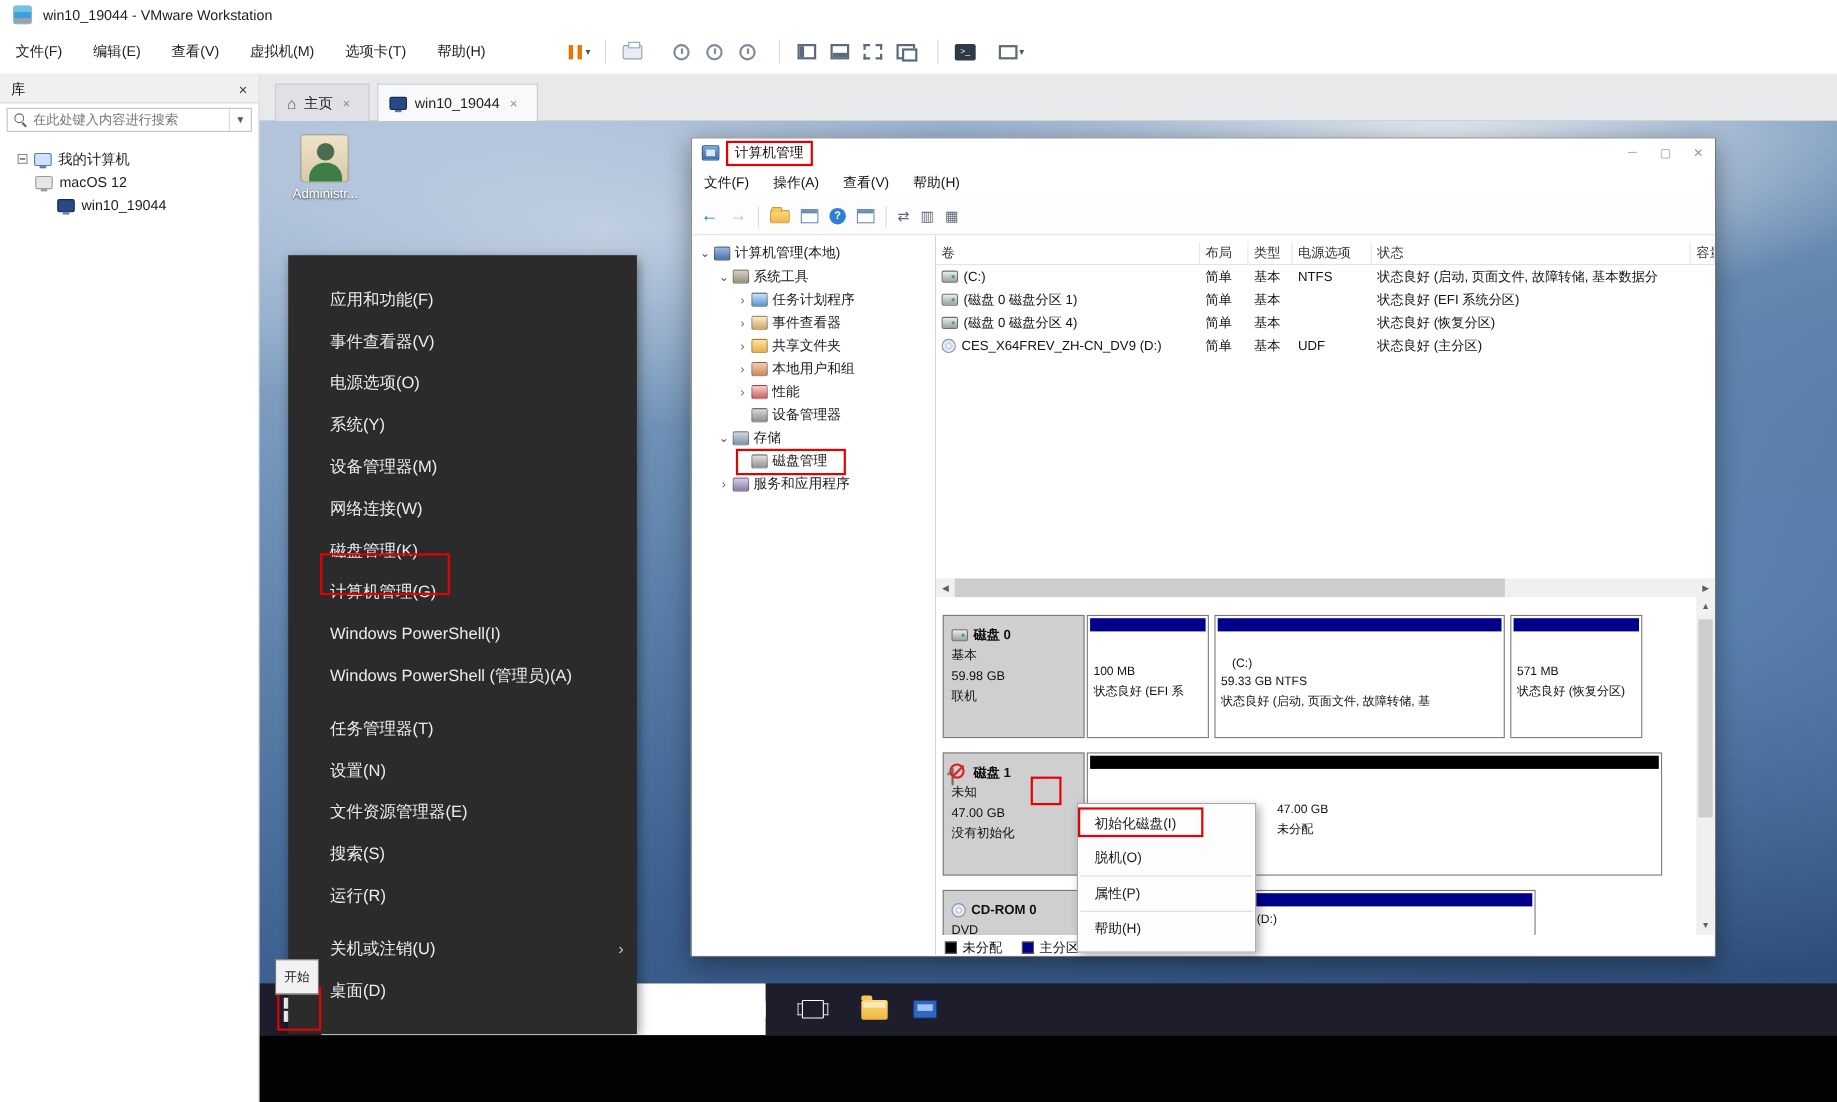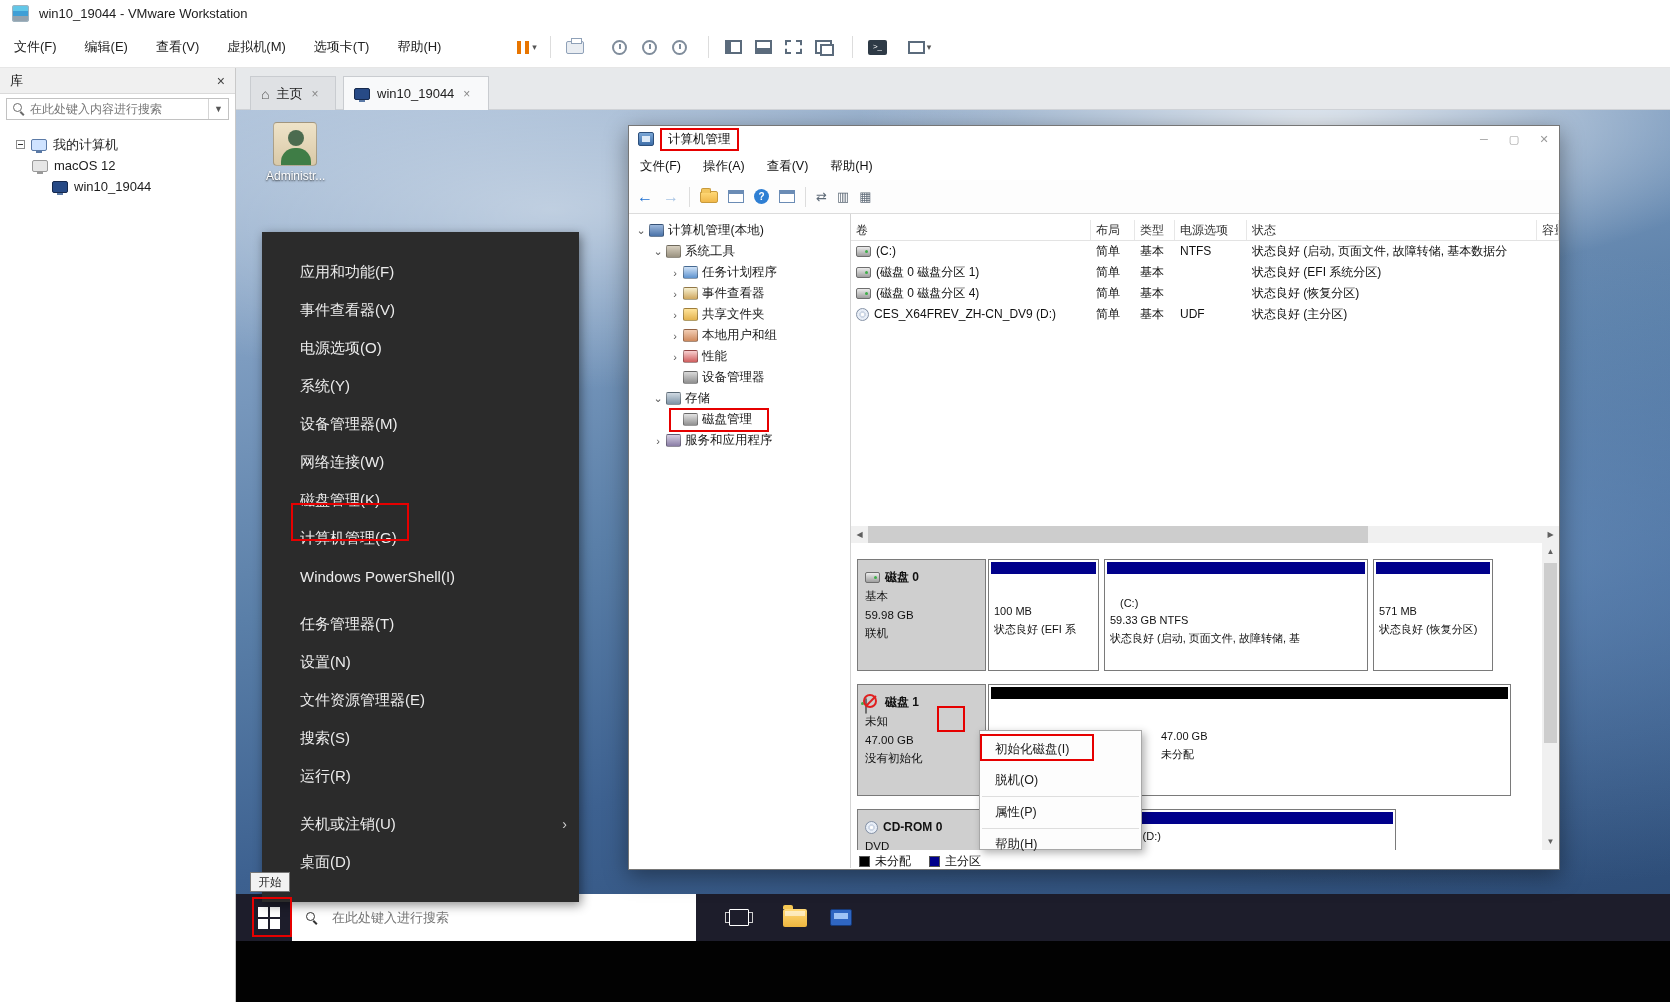--- a/index.html
+++ b/index.html
@@ -155,21 +155,21 @@
 .part-body div{white-space:nowrap;overflow:hidden}
 .noinit-wrap{position:relative;width:15px;height:11px}
 .noinit{position:absolute;left:-2px;top:-3px;width:14px;height:14px;border:2px solid #e02020;border-radius:50%;z-index:2}
 .noinit::after{content:"";position:absolute;left:-1px;top:4px;width:14px;height:2px;background:#e02020;transform:rotate(-45deg)}
 .legend{position:absolute;left:222px;top:726px;height:18px;display:flex;align-items:center;gap:18px;padding-left:8px;font-size:12px;color:#111}
 .leg-item{display:flex;align-items:center;gap:5px}
 .leg-sq{width:11px;height:11px;border:1px solid #555}
 .leg-black{background:#000}.leg-navy{background:#00008b}
 
 
-.dctx{position:absolute;left:350px;top:604px;width:163px;height:120px;background:#fdfdfd;border:1px solid #a8a8a8;box-shadow:3px 3px 8px rgba(0,0,0,.3);z-index:30;padding-top:3px}
+.dctx{position:absolute;left:350px;top:604px;width:163px;height:136px;background:#fdfdfd;border:1px solid #a8a8a8;box-shadow:3px 3px 8px rgba(0,0,0,.3);z-index:30;padding-top:3px}
 .dctx-item{height:31px;display:flex;align-items:center;padding-left:15px;font-size:12.5px;color:#1a1a1a}
 .dctx-sep{height:1px;background:#dedede;margin:0 2px}
 .dctx-annot{position:absolute;left:0;top:3px;width:114px;height:27px;border:2px solid #e60000;pointer-events:none}
 
 
 .taskbar{position:absolute;left:0;top:784px;width:1434px;height:47px;background:#1d1d2b;z-index:2;display:flex;align-items:stretch}
 .tb-start{width:46px;margin-left:10px;display:flex;align-items:center;justify-content:center;position:relative;z-index:7}
 .start-logo{display:grid;grid-template-columns:10px 10px;grid-template-rows:10px 10px;gap:2px}
 .start-logo span{background:#fff;display:block}
 .tb-search{width:404px;background:#fff;display:flex;align-items:center;padding-left:14px;gap:9px}
@@ -179,21 +179,21 @@
 .tb-ico{width:46px;display:flex;align-items:center;justify-content:center}
 .ico-taskview{width:20px;height:17px;border:1.5px solid #fff;border-radius:1px;position:relative;background:transparent}
 .ico-taskview::before{content:"";position:absolute;left:-5px;top:2px;width:3px;height:9px;border:1.5px solid #cfcfcf;border-right:none}
 .ico-taskview::after{content:"";position:absolute;right:-5px;top:2px;width:3px;height:9px;border:1.5px solid #cfcfcf;border-left:none}
 .ico-explorer{width:24px;height:18px;background:linear-gradient(180deg,#ffd978,#eeb63f);border-radius:2px;position:relative}
 .ico-explorer::before{content:"";position:absolute;top:-4px;left:0;width:10px;height:4px;background:#f5c753;border-radius:2px 2px 0 0}
 .ico-explorer::after{content:"";position:absolute;left:2px;top:2px;right:2px;height:5px;background:rgba(255,255,255,.55)}
 .ico-diskapp{width:22px;height:17px;background:#2f66c2;border:1px solid #163a7a;border-radius:2px;position:relative}
 .ico-diskapp::after{content:"";position:absolute;left:3px;top:3px;right:3px;height:6px;background:#9fc3f5}
 .start-annot{position:absolute;left:16px;top:787px;width:40px;height:40px;border:2px solid #e60000;z-index:9;pointer-events:none}
-.start-tip{position:absolute;left:14px;top:762px;width:40px;height:20px;background:#f2f2f2;border:1px solid #767676;font-size:11.5px;color:#222;display:flex;align-items:center;justify-content:center;z-index:10}
+.start-tip{position:absolute;left:14px;top:762px;width:40px;height:32px;background:#f2f2f2;border:1px solid #767676;font-size:11.5px;color:#222;display:flex;align-items:center;justify-content:center;z-index:10}
 </style>
 </head>
 <body>
 
 <div id="screen">
 
   <div class="abs vmw-titlebar">
     <span class="vmw-logo"></span>
     <span class="vmw-title">win10_19044 - VMware Workstation</span>
   </div>
@@ -296,20 +296,21 @@
     <div class="winx">
       <div class="winx-item">应用和功能(F)</div>
       <div class="winx-item">事件查看器(V)</div>
       <div class="winx-item">电源选项(O)</div>
       <div class="winx-item">系统(Y)</div>
       <div class="winx-item">设备管理器(M)</div>
       <div class="winx-item">网络连接(W)</div>
       <div class="winx-item">磁盘管理(K)</div>
       <div class="winx-item">计算机管理(G)</div>
       <div class="winx-item">Windows PowerShell(I)</div>
+      <div class="winx-item">Windows PowerShell (管理员)(A)</div>
       <div class="winx-gap"></div>
       <div class="winx-item">任务管理器(T)</div>
       <div class="winx-item">设置(N)</div>
       <div class="winx-item">文件资源管理器(E)</div>
       <div class="winx-item">搜索(S)</div>
       <div class="winx-item">运行(R)</div>
       <div class="winx-gap"></div>
       <div class="winx-item">
         <span>关机或注销(U)</span>
         <span class="winx-sub">›</span>

